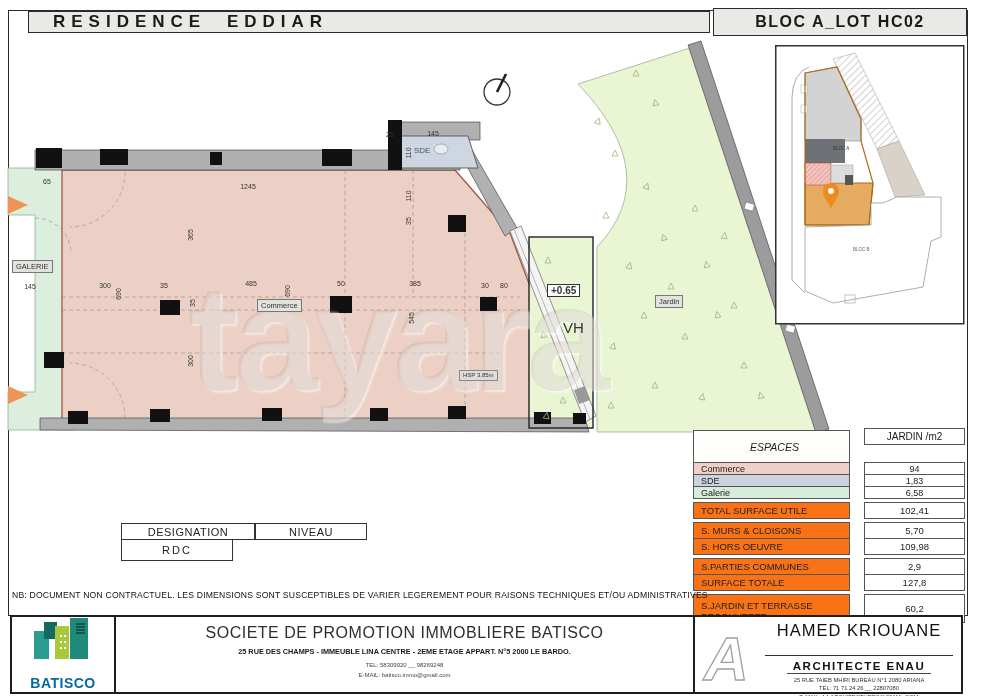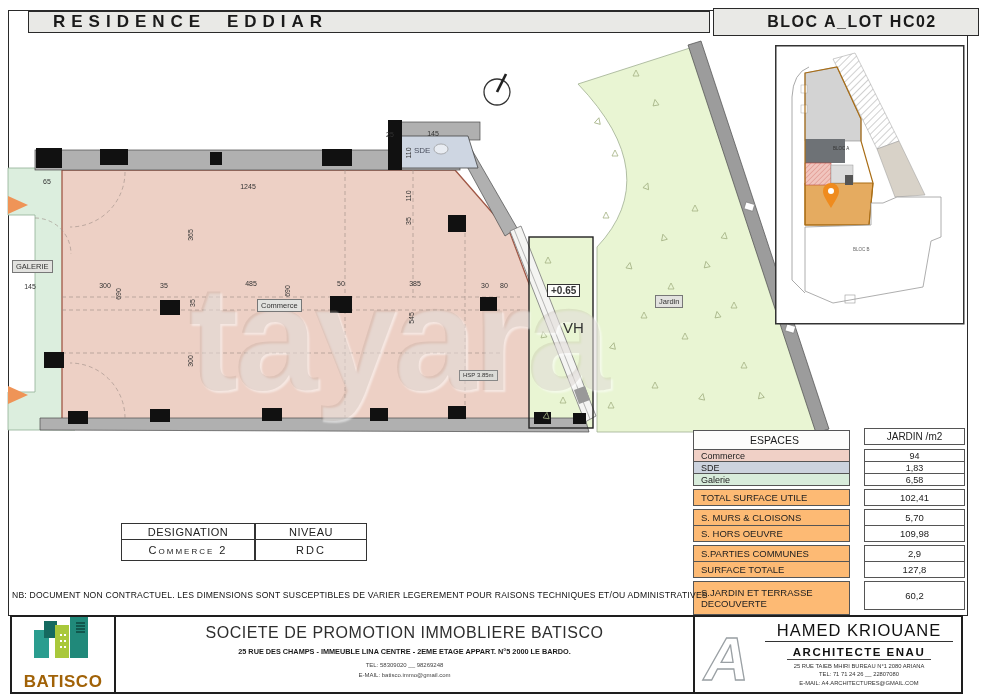--- a/index.html
+++ b/index.html
@@ -6,46 +6,46 @@
   #page{position:relative;width:1000px;height:696px;background:#fff;overflow:hidden;
         font-family:"Liberation Sans","DejaVu Sans",sans-serif;color:#222;}
   
   .sheet{position:absolute;left:8px;top:10px;width:958px;height:604px;border:1.5px solid #2a2a2a;}
   
   .title-left{position:absolute;left:28px;top:11px;width:682px;height:22px;background:#e9e9e6;
       border:1.5px solid #2a2a2a;display:flex;align-items:center;padding-left:24px;box-sizing:border-box;
       font-size:17px;font-weight:bold;letter-spacing:6px;word-spacing:10px;color:#1a1a1a;}
   .title-right{position:absolute;left:713px;top:8px;width:252px;height:26px;background:#e9e9e6;
       border:1.5px solid #2a2a2a;display:flex;align-items:center;justify-content:center;
-      font-size:16px;font-weight:bold;letter-spacing:1.5px;color:#1a1a1a;padding-left:12px;}
+      font-size:16px;font-weight:bold;letter-spacing:1.5px;color:#1a1a1a;}
   
   svg.plan{position:absolute;left:0;top:0;width:1000px;height:696px;}
   
   .watermark{position:absolute;left:188px;top:252px;font-size:150px;font-weight:800;
       letter-spacing:-4px;color:rgba(135,110,100,0.14);pointer-events:none;
       text-shadow:2px 2px 2px rgba(255,255,255,0.5);}
   
   .plabel{position:absolute;font-size:7.5px;color:#333;background:#e2e2df;border:1px solid #777;
       padding:0 3px;line-height:11px;white-space:nowrap;}
   .plabel.white{background:#fdfdfb;border-color:#333;font-size:10px;font-weight:bold;}
   .ptext{position:absolute;font-size:15px;color:#333;white-space:nowrap;}
   .ptext.small{font-size:8px;color:#4a4f5e;}
   .plabel.tiny{font-size:6px;background:#dcdcd8;border-color:#888;line-height:9px;}
   
   .dim{position:absolute;transform:translate(-50%,-50%);font-size:7px;color:#333;white-space:nowrap;}
   .dim.vert{transform:translate(-50%,-50%) rotate(-90deg);}
   
   .espaces{position:absolute;left:693px;top:431px;width:272px;font-size:9.5px;}
   .erow{display:flex;margin-top:-1px;}
   .erow.gap{margin-top:3px;}
-  .ecell{border:1px solid #555;box-sizing:border-box;background:#fdba74;display:flex;align-items:center;}
+  .ecell{border:1px solid #555;box-sizing:border-box;background:#f97316;display:flex;align-items:center;}
   .elabel{width:157px;padding-left:7px;}
   .espacer{width:14px;}
   .evalue{width:101px;justify-content:center;background:#fff;}
-  .ehead .elabel{justify-content:center;padding-left:6px;font-size:10.5px;background:#fdfdfb;height:20px;}
+  .ehead .elabel{justify-content:center;padding-left:6px;font-size:10.5px;background:#fdfdfb;height:33px;font-style:italic;}
   .ehead .evalue{font-size:10px;height:17px;margin-top:-2px;}
   .ecolored{height:13px;font-size:9px;}
   .ecolored .evalue{height:13px;}
   .etotal .ecell{height:17px;}
   .edetail .ecell{height:17px;}
   .ejardin .elabel{height:34px;line-height:1.15;padding-top:1px;}
   .ejardin .evalue{height:29px;}
   
   .destable{position:absolute;left:121px;top:524px;}
   .drow{display:flex;margin-top:-1px;}
@@ -67,24 +67,24 @@
   .b2-tel{font-size:6px;color:#444;margin-top:6px;}
   .b2-email{font-size:6px;color:#444;margin-top:4px;}
   .logo-blocks{position:relative;width:58px;height:46px;}
   .lb{position:absolute;}
   .lb1{left:0;top:13px;width:15px;height:28px;background:#2a9d8f;}
   .lb2{left:10px;top:4px;width:13px;height:17px;background:#156a60;}
   .lb3{left:21px;top:8px;width:14px;height:33px;background:#a9c83b;}
   .lb4{left:36px;top:0;width:18px;height:41px;background:#20897a;}
   .ldot{position:absolute;width:2px;height:2px;background:#fff;}
   .ldash{position:absolute;width:9px;height:1.5px;background:#11574d;}
-  .logo-text{font-size:17px;font-weight:800;color:#a16207;letter-spacing:0.5px;margin-top:11px;}
+  .logo-text{font-size:14px;font-weight:800;color:#0369a1;letter-spacing:0.5px;margin-top:11px;}
   .a4logo{width:70px;display:flex;align-items:center;justify-content:center;}
   .b3-right{flex:1;text-align:center;padding:4px 8px 0 0;}
-  .b3-name{font-size:16.5px;color:#111;letter-spacing:1px;border-bottom:1.5px solid #333;padding-bottom:1px;}
+  .b3-name{font-size:16.5px;color:#111;letter-spacing:1px;border-bottom:1.5px solid #333;padding-bottom:15px;}
   .b3-title{font-size:11.5px;font-weight:bold;letter-spacing:1.5px;color:#111;
             border-bottom:1px solid #444;display:inline-block;padding:1px 6px 1px 6px;margin-top:1px;}
   .b3-line{font-size:5.8px;color:#333;margin-top:2.5px;white-space:nowrap;}
 </style>
 </head>
 <body>
 
 <div id="page">
 
   <div class="sheet"></div>
@@ -320,21 +320,20 @@
       <div class="ecell evalue">60,2</div>
     </div>
   </div>
 
   <div class="destable">
     <div class="drow dhead">
       <div class="dcell dc1">DESIGNATION</div>
       <div class="dcell dc2">NIVEAU</div>
     </div>
     <div class="drow ddata">
-      <div class="dcell dc1">Commerce 2</div>
       <div class="dcell dc2">RDC</div>
     </div>
   </div>
 
   <div class="note">NB: DOCUMENT NON CONTRACTUEL. LES DIMENSIONS SONT SUSCEPTIBLES DE VARIER LEGEREMENT POUR RAISONS TECHNIQUES ET/OU ADMINISTRATIVES</div>
 
   <div class="footer">
     <div class="fbox b1">
       <div class="logo-blocks">
         <div class="lb lb1"></div>

